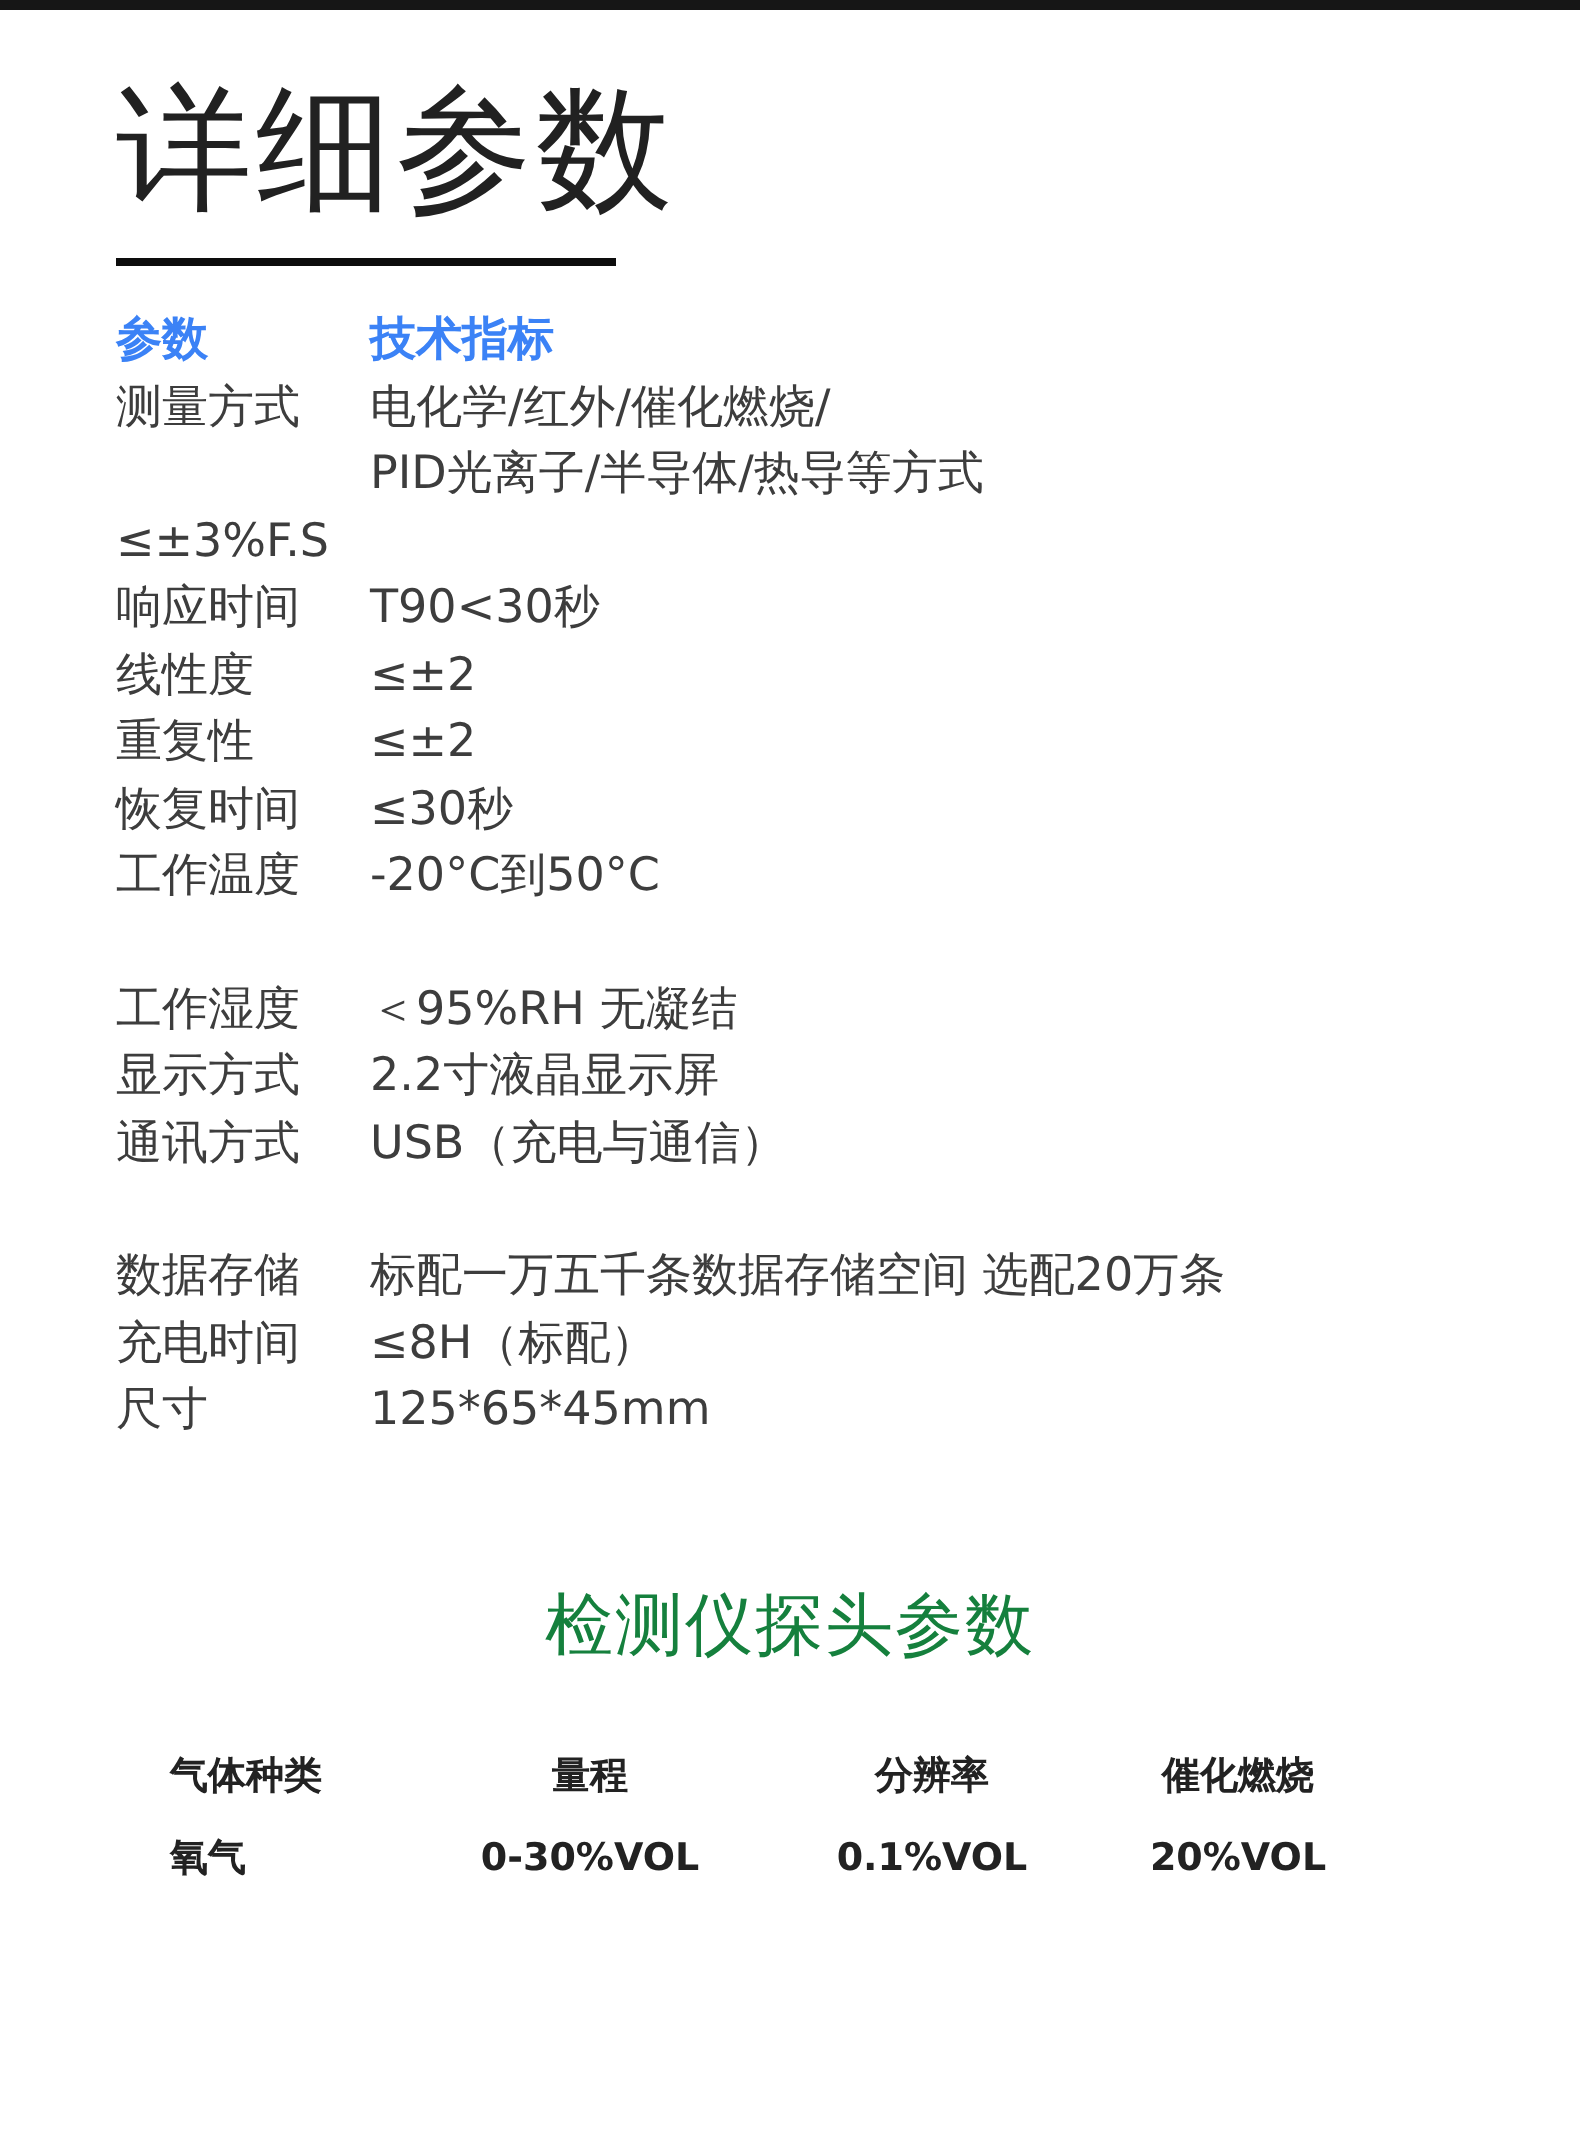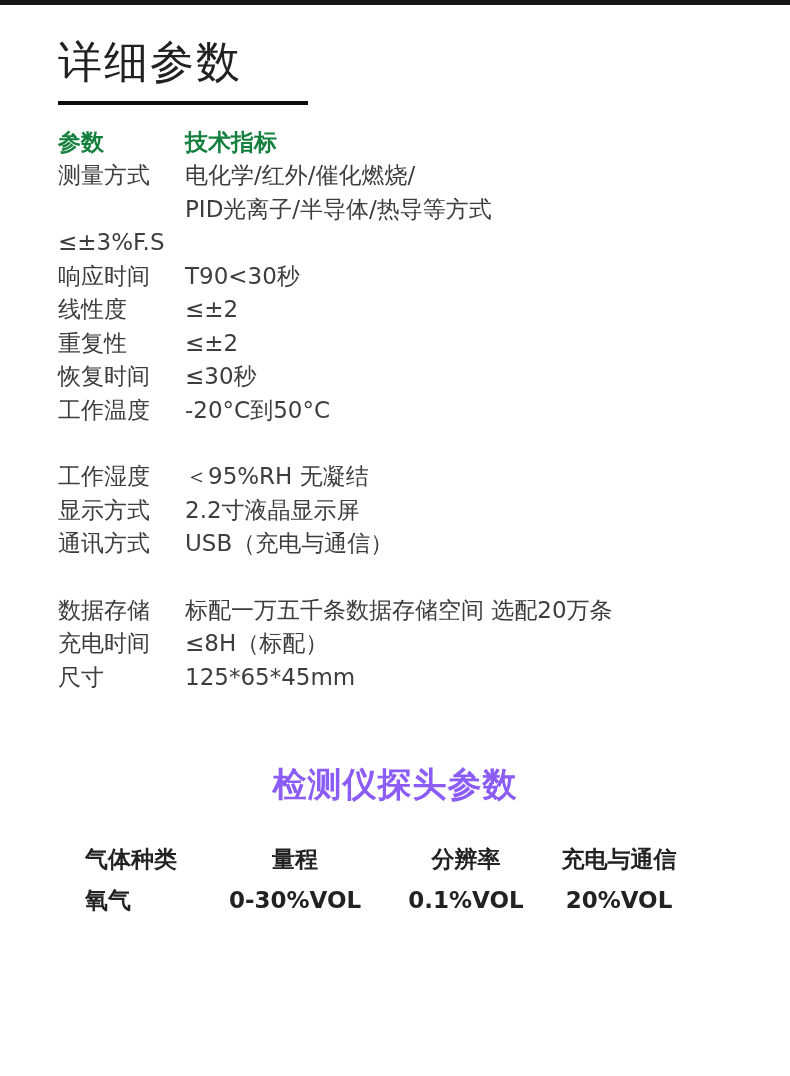--- a/index.html
+++ b/index.html
@@ -22,21 +22,21 @@
     width: 790px;
     height: 5px;
     background: #161616;
   }
   .detail-section {
     margin-left: 58px;
     margin-right: 40px;
   }
   .page-title {
     margin: 36px 0 0 0;
-    font-size: 44px;
+    font-size: 68px;
     line-height: 1.18;
     font-weight: 300;
     letter-spacing: 2px;
     color: #212121;
   }
   .title-underline {
     width: 250px;
     height: 4px;
     background: #0d0d0d;
     margin-top: 13px;
@@ -49,35 +49,35 @@
   }
   .spec-row { display: flex; }
   .spec-row .p {
     flex: none;
     width: 127px;
   }
   .spec-row .v { flex: 1; }
   .spec-row .v .line { display: block; }
   .spec-row.header {
     font-weight: bold;
-    color: #15803d;
+    color: #3b82f6;
   }
   .spec-row.gap { margin-top: 33px; }
   .probe-section-title {
     margin: 70px 0 0 0;
     text-align: center;
     font-size: 34px;
     line-height: 1.2;
-    font-weight: 700;
+    font-weight: 400;
     letter-spacing: 1px;
-    color: #8b5cf6;
+    color: #15803d;
   }
   .probe-table {
     margin: 40px 0 16px 85px;
-    font-size: 23px;
+    font-size: 19px;
     font-weight: bold;
     color: #222222;
     line-height: 28px;
   }
   .probe-row {
     display: grid;
     grid-template-columns: 125px 170px 172px 134px;
   }
   .probe-row + .probe-row { margin-top: 13px; }
   .probe-row .cell { text-align: center; }
@@ -172,21 +172,21 @@
     </div>
   </section>
 
   <h2 class="probe-section-title">检测仪探头参数</h2>
 
   <div class="probe-table">
     <div class="probe-row">
       <span class="cell">气体种类</span>
       <span class="cell">量程</span>
       <span class="cell">分辨率</span>
-      <span class="cell">充电与通信</span>
+      <span class="cell">催化燃烧</span>
     </div>
     <div class="probe-row">
       <span class="cell">氧气</span>
       <span class="cell">0-30%VOL</span>
       <span class="cell">0.1%VOL</span>
       <span class="cell">20%VOL</span>
     </div>
   </div>
 
 </main>

